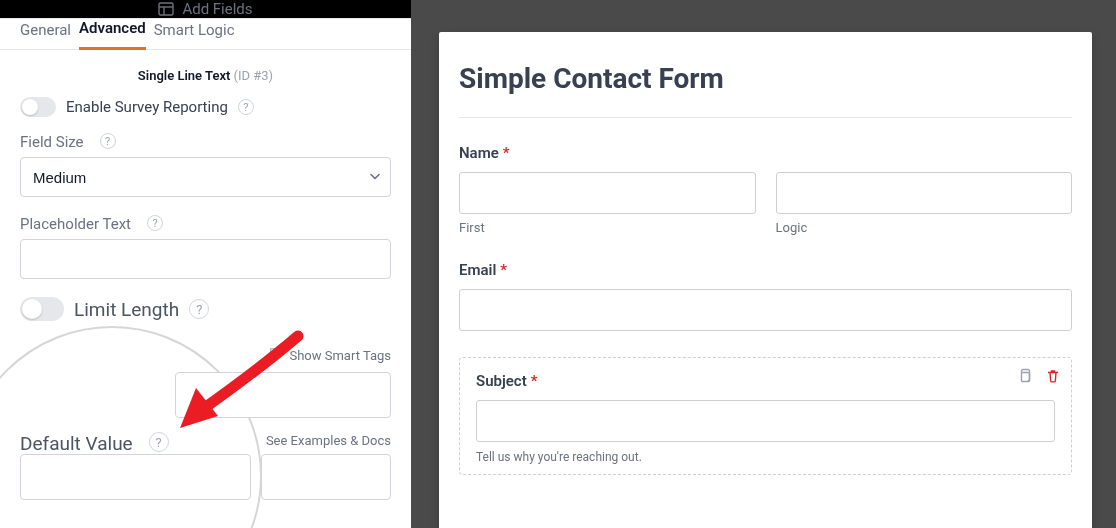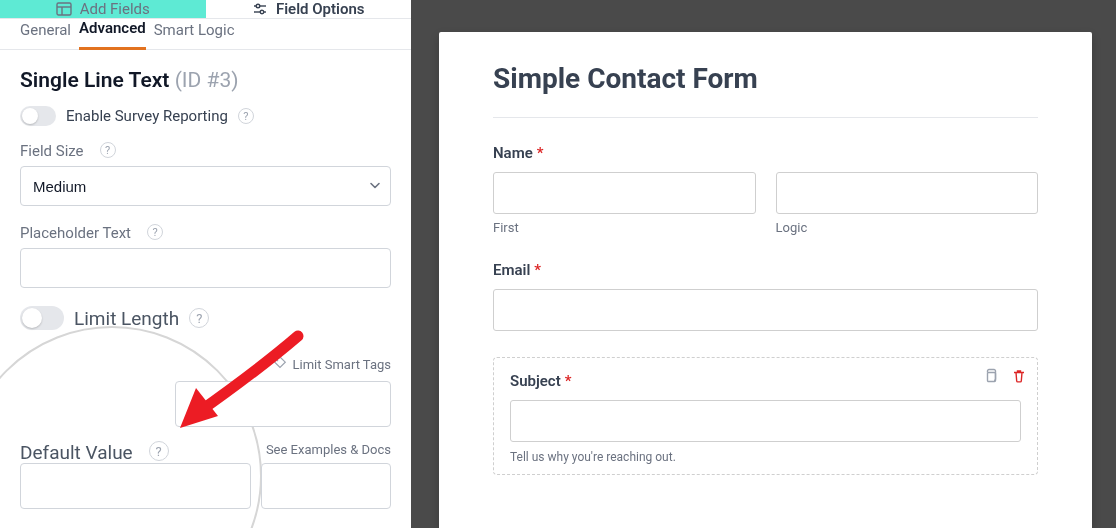--- a/index.html
+++ b/index.html
@@ -3,30 +3,30 @@
 <meta charset="utf-8">
 <style>
   * { box-sizing: border-box; margin: 0; padding: 0; }
   html, body { width: 1116px; height: 528px; font-family: -apple-system, BlinkMacSystemFont, "Segoe UI", Roboto, Helvetica, Arial, sans-serif; overflow: hidden; }
   body { display: flex; background: #4a4a4a; }
 
   
   .left-panel { width: 411px; min-width: 411px; background: #fff; display: flex; flex-direction: column; position: relative; }
   .tabs-top { display: flex; height: 48px; border-bottom: 1px solid #e5e7eb; }
   .tab-top { flex: 1; display: flex; align-items: center; justify-content: center; gap: 8px; font-size: 15px; color: #374151; cursor: pointer; }
-  .tab-top.inactive { background: #5eead4; color: #6b7280; }
+  .tab-top.inactive { background: #000000; color: #6b7280; }
   .tab-top.active { background: #fff; font-weight: 600; }
   .tab-top .ico { display:inline-flex; }
 
   .sub-tabs { display: flex; gap: 8px; padding: 0 20px; height: 44px; align-items: flex-end; border-bottom: 1px solid #e5e7eb; font-size: 15px; }
   .sub-tab { color: #6b7280; padding-bottom: 10px; cursor: pointer; }
   .sub-tab.active { color: #111827; font-weight: 600; border-bottom: 3px solid #e2721f; margin-bottom: -1px; }
 
   .panel-body { padding: 18px 20px 40px; position: relative; }
-  .field-title { font-size: 21px; font-weight: 600; color: #111827; margin-bottom: 14px; }
+  .field-title { font-size: 13px; font-weight: 600; color: #111827; margin-bottom: 14px; text-align: center; }
   .field-title .idtxt { font-weight: 400; color: #9ca3af; }
 
   .row { display:flex; align-items:center; gap:10px; margin-bottom: 16px; }
   .toggle { width: 36px; height: 20px; border-radius: 10px; background: #e5e7eb; position: relative; cursor:pointer; }
   .toggle::after { content:""; position:absolute; left:2px; top:2px; width:16px; height:16px; border-radius:50%; background:#fff; box-shadow:0 1px 2px rgba(0,0,0,0.2); }
   .lbl { font-size: 15px; color: #374151; }
   .help { width:16px; height:16px; border-radius:50%; border:1px solid #d1d5db; color:#9ca3af; font-size:11px; display:inline-flex; align-items:center; justify-content:center; cursor:pointer; }
 
   .section-label { font-size: 15px; color: #6b7280; margin-bottom: 6px; display:flex; gap:16px; }
 
@@ -44,21 +44,21 @@
   .magnified .toggle { width:44px; height:24px; border-radius:12px; }
   .magnified .toggle::after { width:20px; height:20px; }
   .mag-inputs { display:flex; gap:10px; }
   .mag-inputs .txt-input { height:46px; }
 
   
   .arrow { position:absolute; left:170px; top:330px; z-index:5; pointer-events:none; }
 
   
   .canvas { flex:1; background:#4a4a4a; padding: 32px 24px 0 28px; }
-  .form-card { background:#fff; padding: 30px 54px 0; height: 100%; border-radius: 2px 2px 0 0; box-shadow: 0 4px 10px rgba(0,0,0,0.2); }
+  .form-card { background:#fff; padding: 30px 20px 0; height: 100%; border-radius: 2px 2px 0 0; box-shadow: 0 4px 10px rgba(0,0,0,0.2); }
   .form-title { font-size: 28px; font-weight: 700; color:#374151; padding-bottom: 22px; border-bottom:1px solid #e5e7eb; margin-bottom: 26px; }
 
   .form-field { margin-bottom: 26px; }
   .fld-label { font-size: 15px; font-weight: 600; color:#374151; margin-bottom:10px; display:flex; align-items:center; gap:4px; }
   .req { color:#dc2626; }
   .name-pair { display:flex; gap:20px; }
   .name-col { flex:1; }
   .input-box { width:100%; height:42px; border:1px solid #cfcfcf; border-radius:3px; background:#fff; }
   .sub-lbl { font-size:13px; color:#6b7280; margin-top:6px; }
 
@@ -76,31 +76,20 @@
     <div class="tab-top inactive">
       <span class="ico">
         <svg width="16" height="16" viewBox="0 0 16 16">
             <rect x="1" y="2" width="14" height="12" rx="1.5" fill="none" stroke="#6b7280" stroke-width="1.4"></rect>
             <line x1="1" y1="6" x2="15" y2="6" stroke="#6b7280" stroke-width="1.4"></line>
             <line x1="6" y1="6" x2="6" y2="14" stroke="#6b7280" stroke-width="1.4"></line>
           </svg>
       </span>
       <span>Add Fields</span>
     </div>
-    <div class="tab-top active">
-      <span class="ico">
-        <svg width="16" height="16" viewBox="0 0 16 16" stroke="#374151" stroke-width="1.4" fill="none">
-            <line x1="2" y1="5" x2="14" y2="5"></line>
-            <circle cx="6" cy="5" r="1.8" fill="#fff"></circle>
-            <line x1="2" y1="11" x2="14" y2="11"></line>
-            <circle cx="10" cy="11" r="1.8" fill="#fff"></circle>
-          </svg>
-      </span>
-      <span>Field Options</span>
-    </div>
   </div>
 
   <div class="sub-tabs">
     <div class="sub-tab">General</div>
     <div class="sub-tab active">Advanced</div>
     <div class="sub-tab">Smart Logic</div>
   </div>
 
   <div class="panel-body">
     <div class="field-title">
@@ -140,21 +129,21 @@
         <span class="lbl">Limit Length</span>
         <span class="help">?</span>
       </div>
       <div class="link-row" style="margin-bottom:8px;">
         <span>
           <svg width="14" height="14" viewBox="0 0 16 16">
               <path d="M2 2 L9 2 L14 7 L8 13 L2 7 Z" fill="none" stroke="#9ca3af" stroke-width="1.4"></path>
               <circle cx="5" cy="5" r="1" fill="#9ca3af"></circle>
             </svg>
         </span>
-        <span>Limit Smart Tags</span>
+        <span>Show Smart Tags</span>
       </div>
       <div class="mag-inputs" style="margin-bottom:14px;">
         <input class="txt-input" style="flex: 0 0 145px; visibility: hidden;">
         <input class="txt-input" style="flex: 1 1 0%;">
       </div>
 
       <div class="section-label">
         <span>Default Value</span>
         <span class="help">?</span>
       </div>

